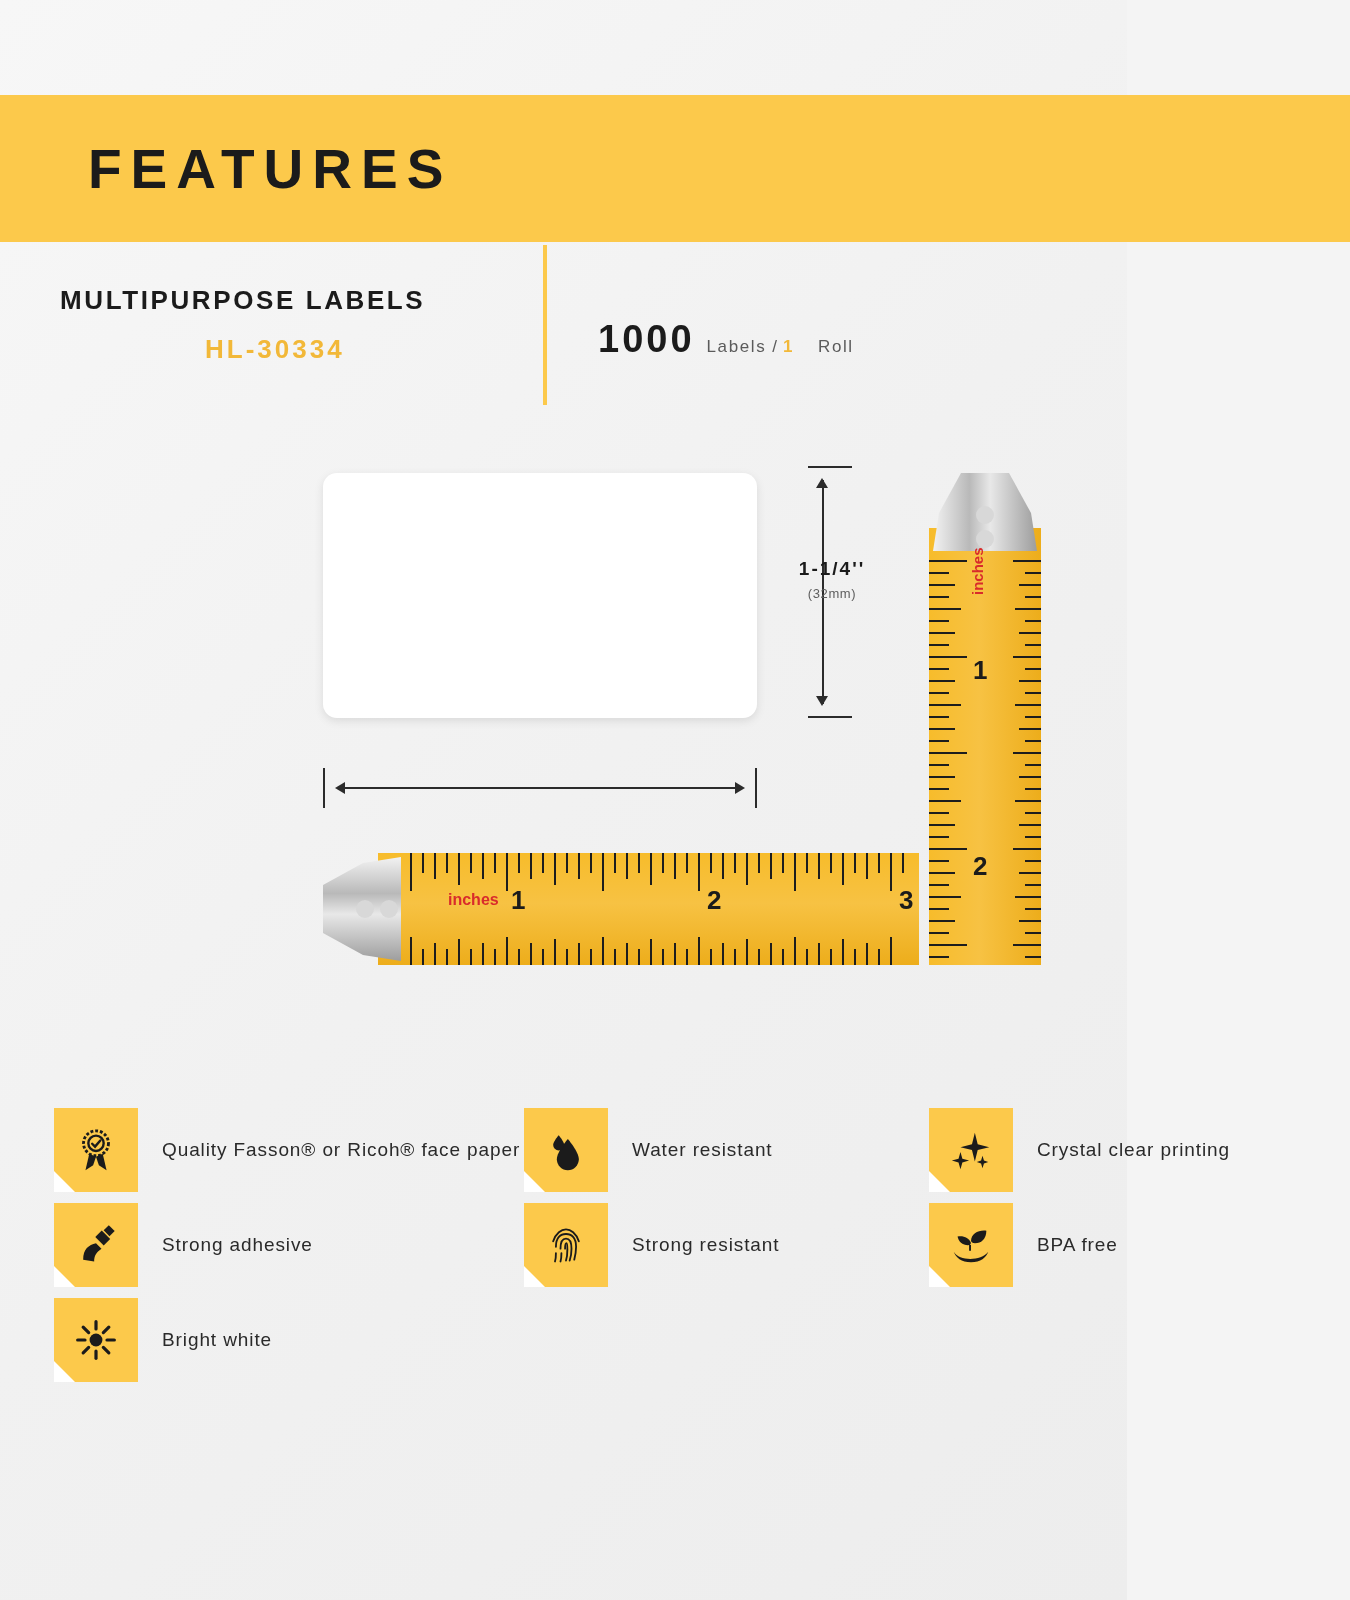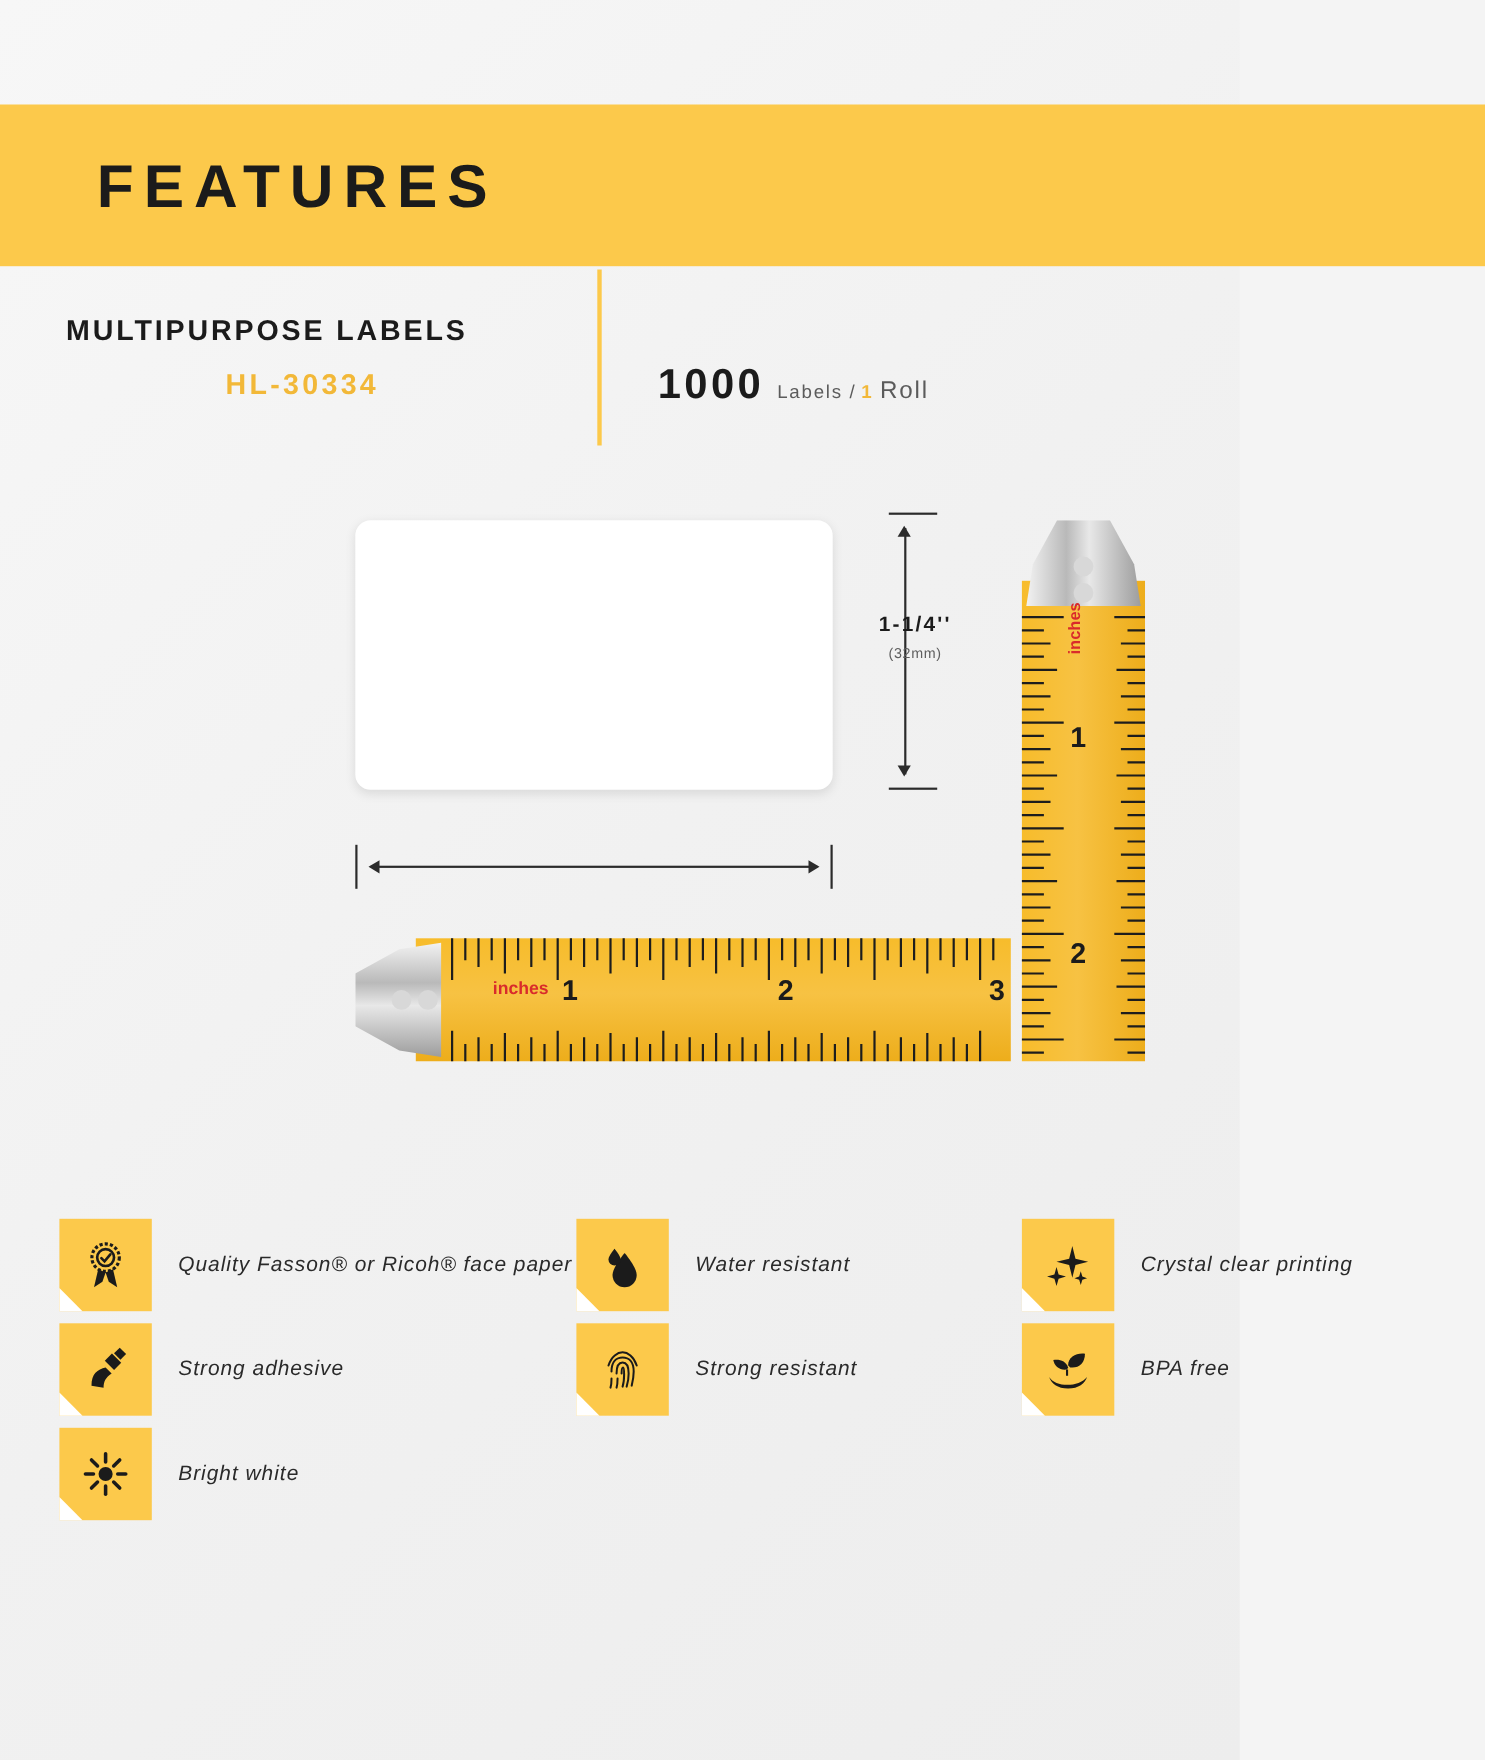--- a/index.html
+++ b/index.html
@@ -67,21 +67,21 @@
     position: absolute;
     left: 543px;
     top: 245px;
     width: 4px;
     height: 160px;
     background: #fcc94b;
   }
   .count-block {
     position: absolute;
     left: 598px;
-    top: 329px;
+    top: 318px;
     display: flex;
     align-items: baseline;
   }
   .count-num {
     font-size: 38px;
     font-weight: bold;
     letter-spacing: 3px;
     color: #1b1b1b;
   }
   .count-unit {
@@ -95,22 +95,22 @@
     font-size: 17px;
     color: #5b5b5b;
   }
   .count-rolls-num {
     font-size: 17px;
     letter-spacing: 1.6px;
     color: #f2b838;
     font-weight: bold;
   }
   .count-rolls-label {
-    margin-left: 6px;
-    font-size: 22px;
+    margin-left: 24px;
+    font-size: 17px;
     letter-spacing: 1.6px;
     color: #5b5b5b;
   }
 
   
   .label-sample {
     position: absolute;
     left: 323px;
     top: 473px;
     width: 434px;
@@ -289,21 +289,20 @@
     height: 0;
     border-left: 21px solid #ffffff;
     border-top: 21px solid transparent;
   }
   .feat-label {
     margin-left: 24px;
     font-size: 19px;
     letter-spacing: 0.9px;
     color: #2a2a2a;
     line-height: 1.55;
-    font-style: italic;
   }
 </style>
 </head>
 <body>
 
 <div class="page">
 
   <div class="header-band">
     <div class="header-title">FEATURES</div>
   </div>

